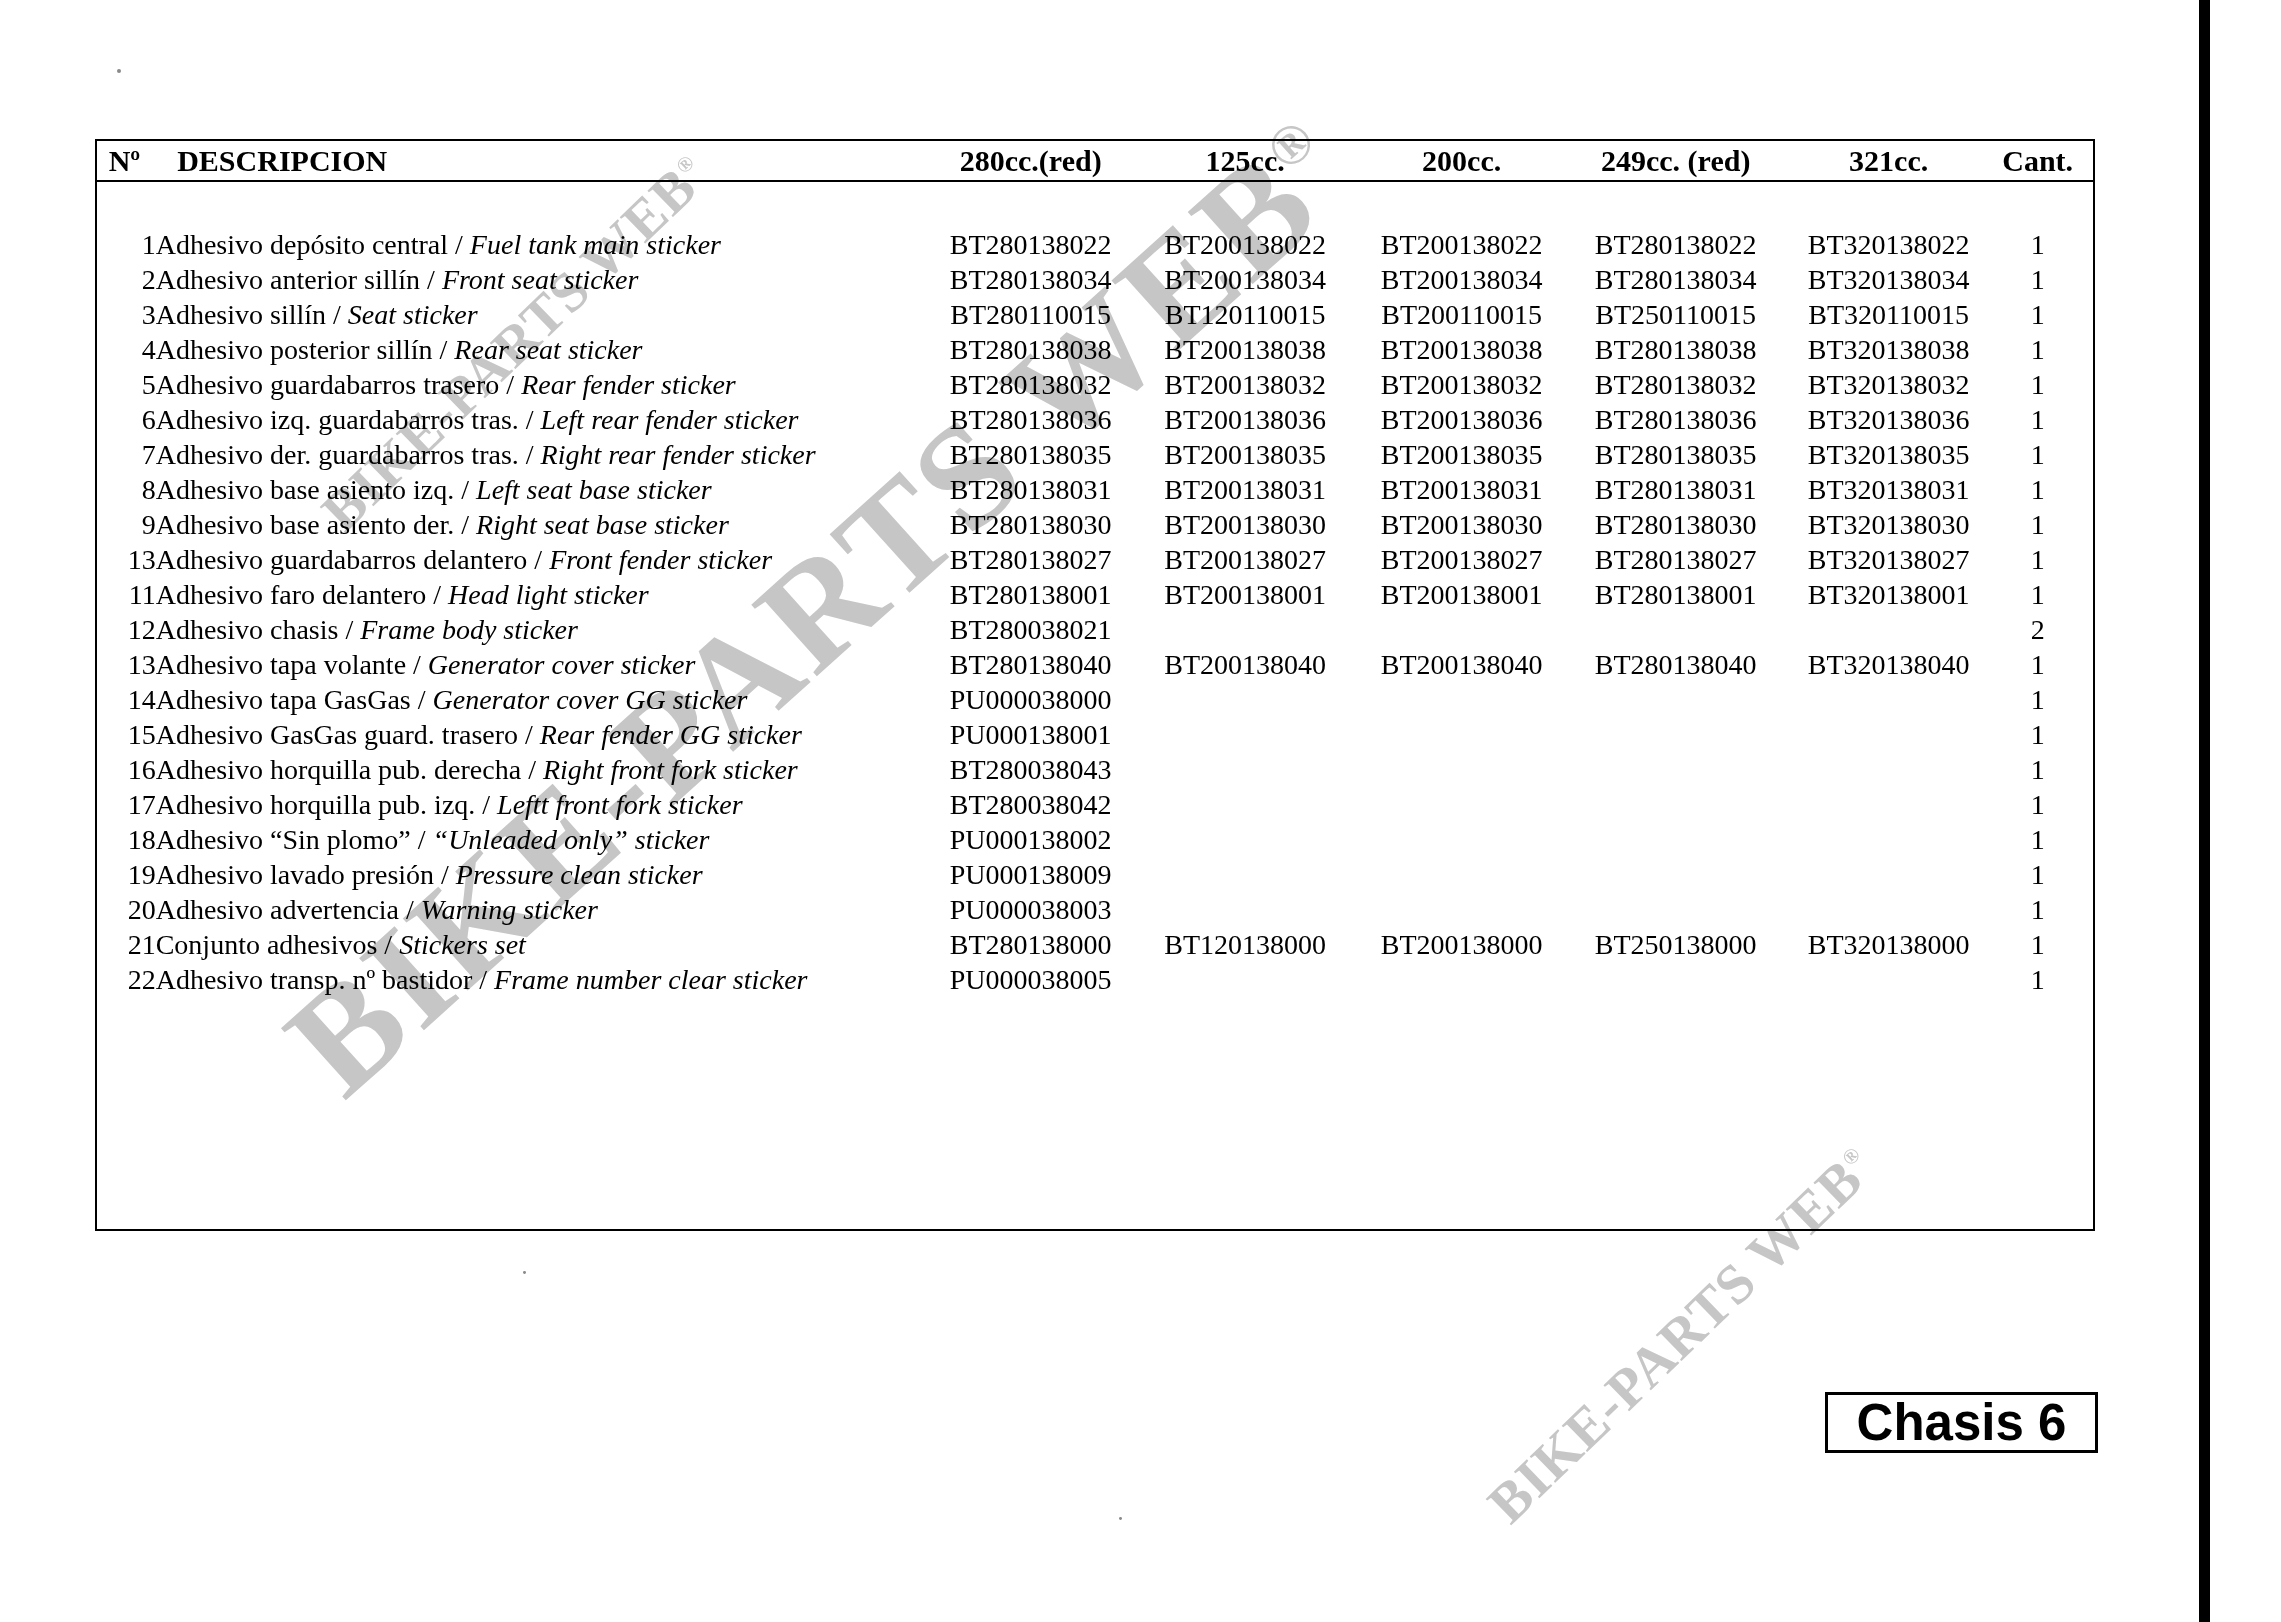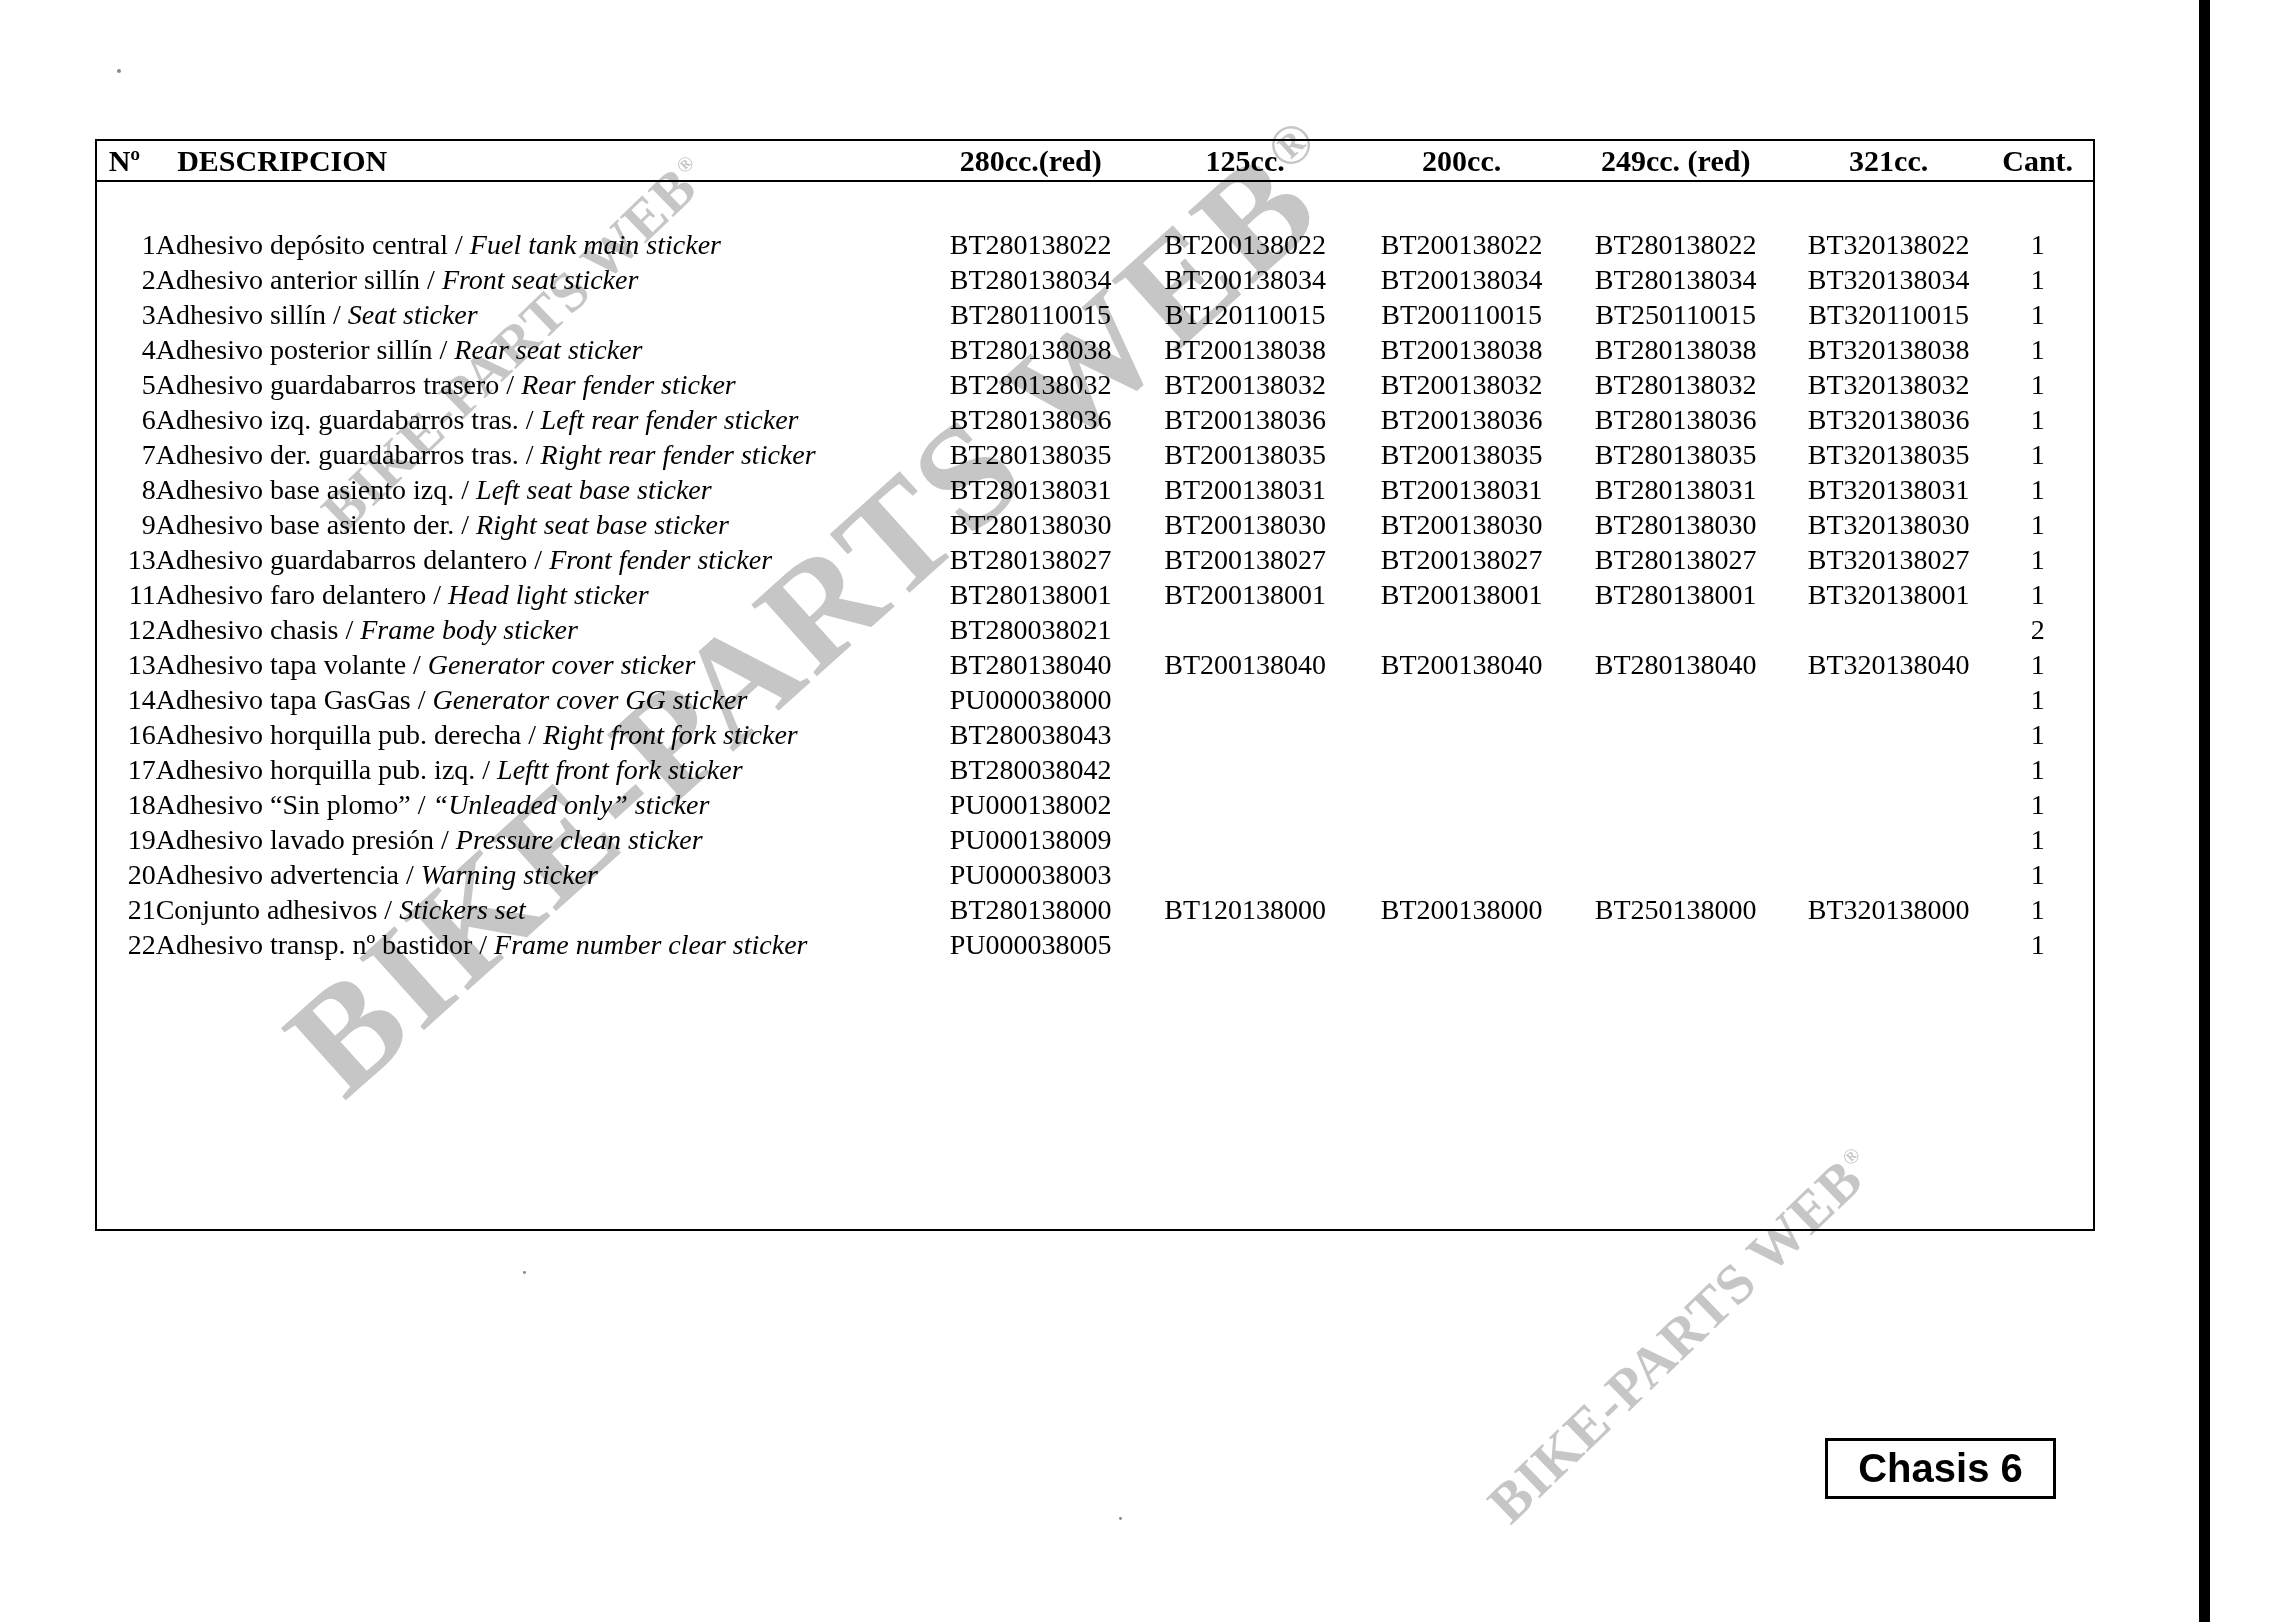--- a/index.html
+++ b/index.html
@@ -85,29 +85,29 @@
   #parts-table tr.spacer td{height:45px;line-height:45px;}
   td.c-n{text-align:right;padding-right:9.8px;}
   td.c-desc{text-align:left;padding-left:21.5px;}
   td.c-desc .en{font-style:italic;margin-top:36px;}
   td.c-pn,td.c-cant{text-align:center;}
   #parts-table tr.filler td{height:auto;}
 
   
   #chasis-badge{
     position:absolute;
-    left:1825px;top:1438px;
-    width:231px;height:61px;
+    left:1825px;top:1392px;
+    width:273px;height:61px;
     border:3.9px solid #000;
     box-sizing:border-box;
     z-index:3;
     display:flex;align-items:center;justify-content:center;
     font-family:"Liberation Sans", sans-serif;
     font-weight:700;
-    font-size:40px;
+    font-size:51px;
     letter-spacing:0px;
     background:#fff;
   }
 
   
   #scan-bar{
     position:absolute;
     left:2199px;top:0;
     width:10.7px;height:1623px;
     background:#000;
@@ -283,20 +283,30 @@
           <td class="c-n">14</td>
           <td class="c-desc"><span class="es">Adhesivo tapa GasGas</span> / <span class="en">Generator cover GG sticker</span></td>
           <td class="c-pn">PU000038000</td>
           <td class="c-pn"></td>
           <td class="c-pn"></td>
           <td class="c-pn"></td>
           <td class="c-pn"></td>
           <td class="c-cant">1</td>
         </tr>
         <tr>
+          <td class="c-n">15</td>
+          <td class="c-desc"><span class="es">Adhesivo GasGas guard. trasero</span> / <span class="en">Rear fender GG sticker</span></td>
+          <td class="c-pn">PU000138001</td>
+          <td class="c-pn"></td>
+          <td class="c-pn"></td>
+          <td class="c-pn"></td>
+          <td class="c-pn"></td>
+          <td class="c-cant">1</td>
+        </tr>
+        <tr>
           <td class="c-n">16</td>
           <td class="c-desc"><span class="es">Adhesivo horquilla pub. derecha</span> / <span class="en">Right front fork sticker</span></td>
           <td class="c-pn">BT280038043</td>
           <td class="c-pn"></td>
           <td class="c-pn"></td>
           <td class="c-pn"></td>
           <td class="c-pn"></td>
           <td class="c-cant">1</td>
         </tr>
         <tr>

